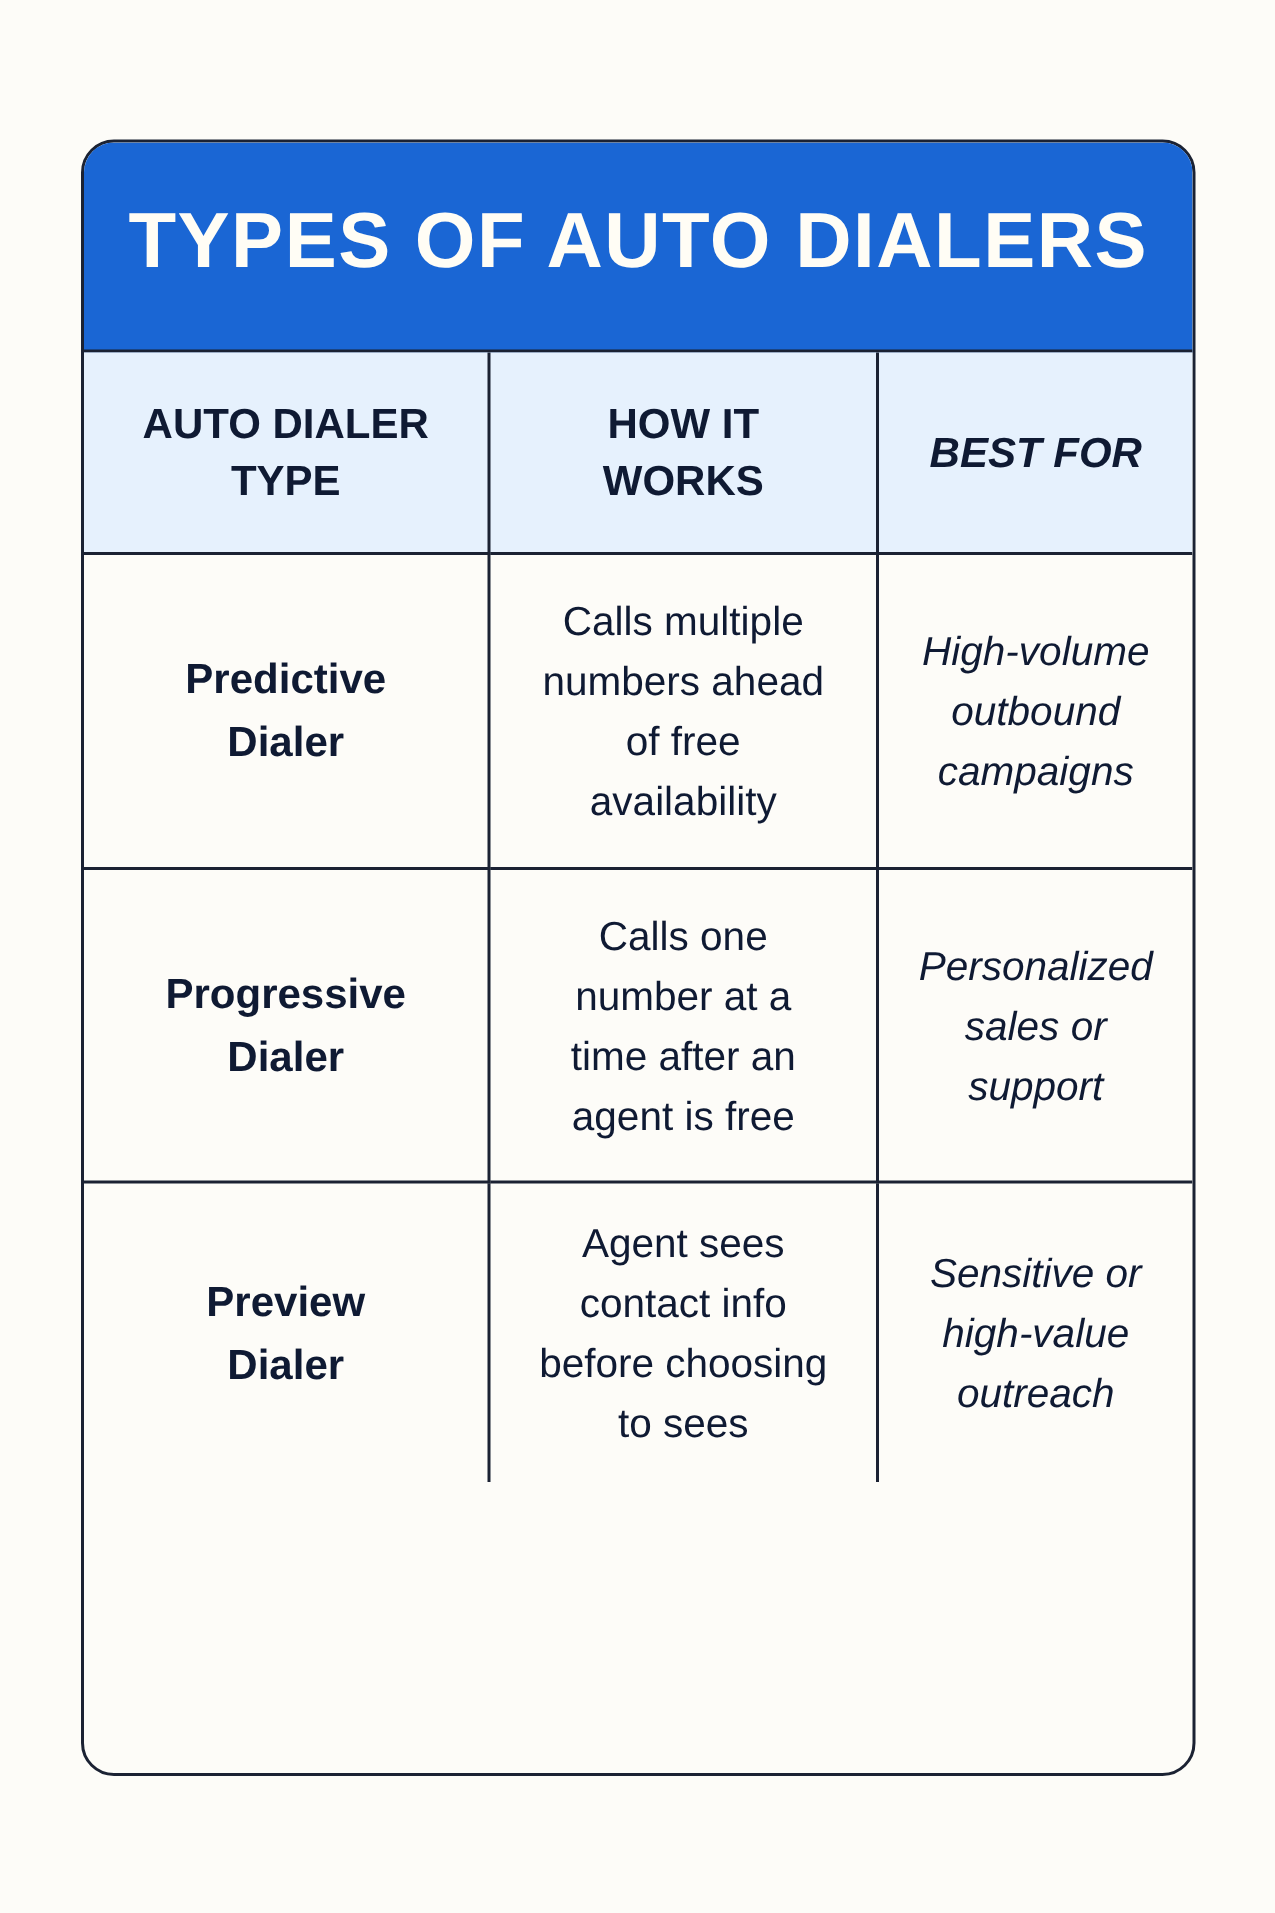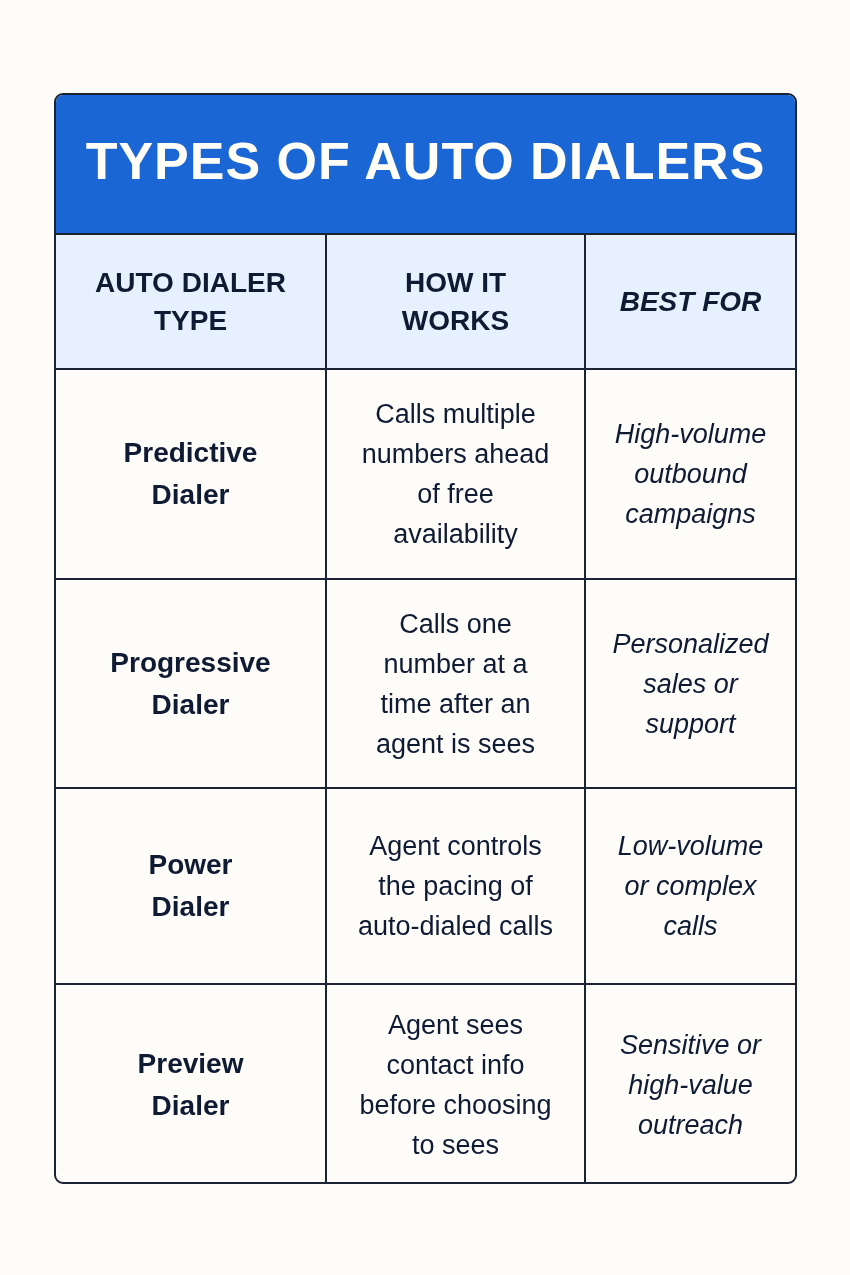--- a/index.html
+++ b/index.html
@@ -8,21 +8,21 @@
     background: #fdfcf8;
     position: relative;
     font-family: "Liberation Sans", "DejaVu Sans", sans-serif;
     color: #0f1a33;
   }
   .card {
     position: absolute;
     left: 54px; top: 93px;
     width: 743px; height: 1091px;
     border: 2px solid #1b2233;
-    border-radius: 9px;
+    border-radius: 22px;
     overflow: hidden;
     box-sizing: border-box;
     background: #fdfcf8;
   }
   .title-band {
     height: 140px;
     background: #1a66d4;
     display: flex; align-items: center; justify-content: center;
     border-bottom: 2px solid #1b2233;
     box-sizing: border-box;
@@ -120,42 +120,26 @@
       </tr>
       <tr class="r2">
         <td class="type">
           <span class="ln">Progressive</span>
           <span class="ln">Dialer</span>
         </td>
         <td class="desc">
           <span class="ln">Calls one</span>
           <span class="ln">number at a</span>
           <span class="ln">time after an</span>
-          <span class="ln">agent is sees</span>
+          <span class="ln">agent is free</span>
         </td>
         <td class="desc">
           <span class="ln">Personalized</span>
           <span class="ln">sales or</span>
           <span class="ln">support</span>
-        </td>
-      </tr>
-      <tr class="r3">
-        <td class="type">
-          <span class="ln">Power</span>
-          <span class="ln">Dialer</span>
-        </td>
-        <td class="desc">
-          <span class="ln">Agent controls</span>
-          <span class="ln">the pacing of</span>
-          <span class="ln">auto-dialed calls</span>
-        </td>
-        <td class="desc">
-          <span class="ln">Low-volume</span>
-          <span class="ln">or complex</span>
-          <span class="ln">calls</span>
         </td>
       </tr>
       <tr class="r4">
         <td class="type">
           <span class="ln">Preview</span>
           <span class="ln">Dialer</span>
         </td>
         <td class="desc">
           <span class="ln">Agent sees</span>
           <span class="ln">contact info</span>

